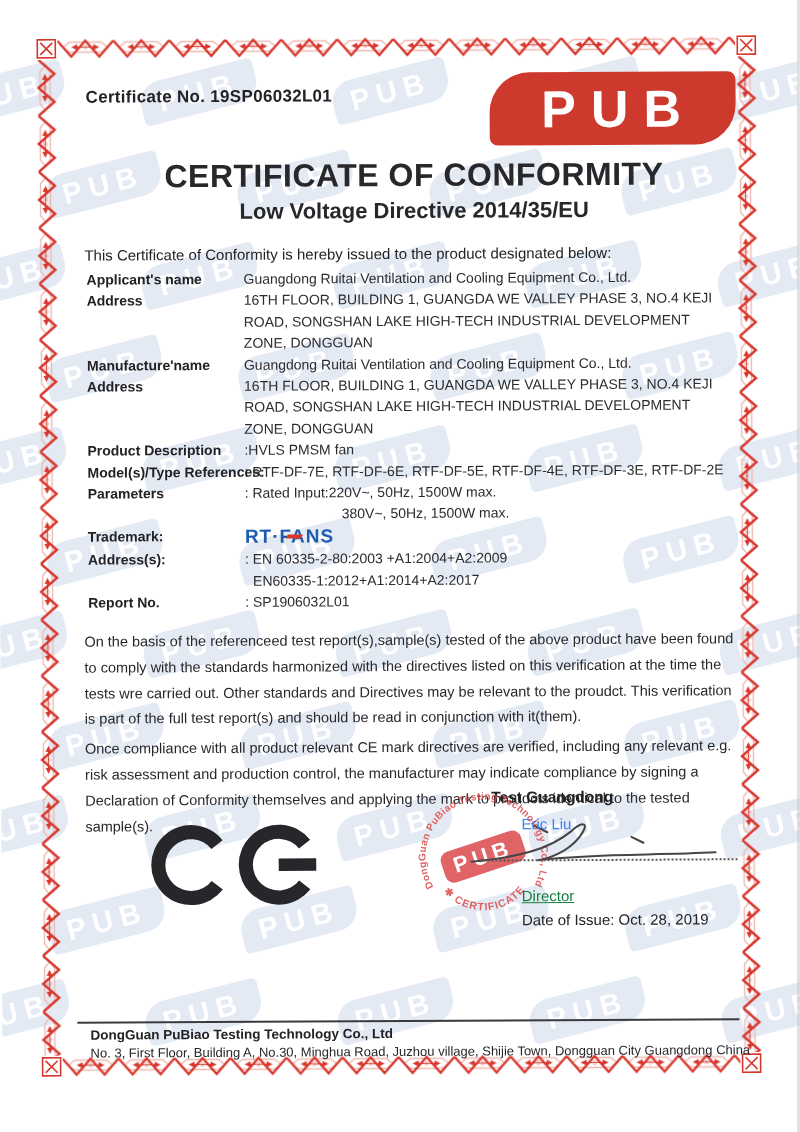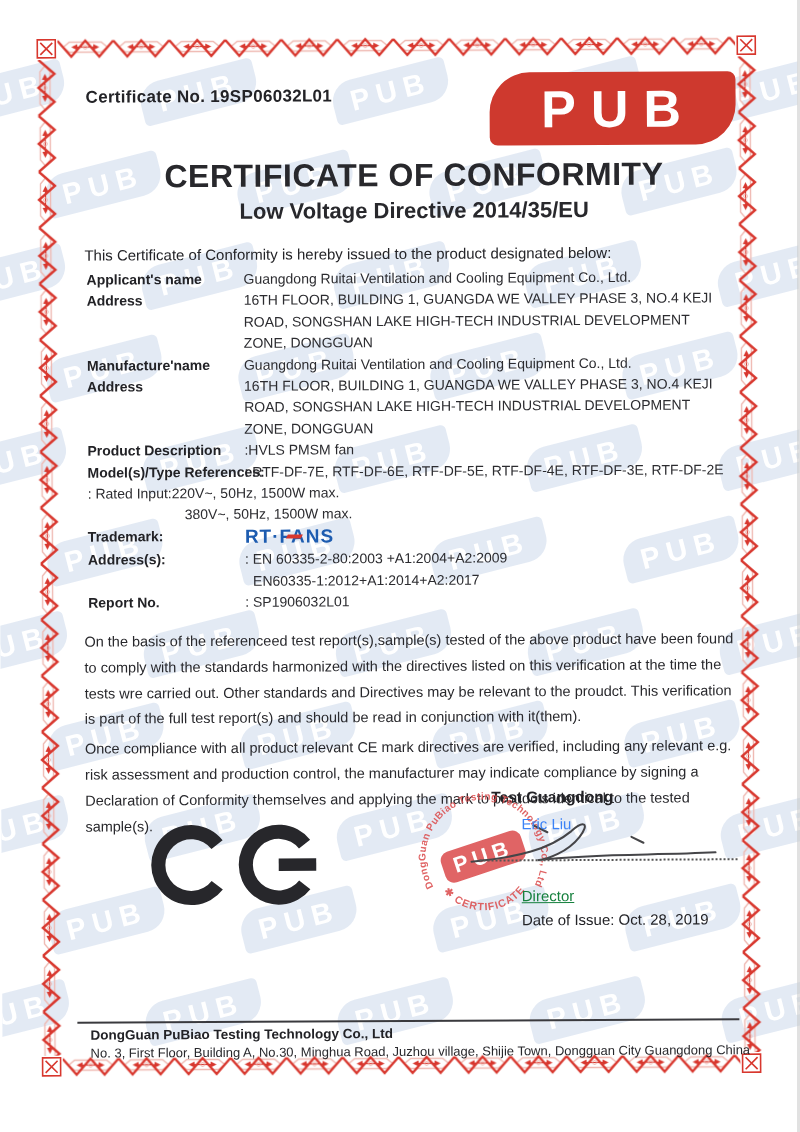--- a/index.html
+++ b/index.html
@@ -215,20 +215,21 @@
             <div class="fline fline-4-0">:HVLS PMSM fan</div>
           </div>
         </div>
         <div class="frow">
           <div class="flabel">Model(s)/Type References:</div>
           <div class="fval">
             <div class="fline fline-5-0">: RTF-DF-7E, RTF-DF-6E, RTF-DF-5E, RTF-DF-4E, RTF-DF-3E, RTF-DF-2E</div>
           </div>
         </div>
         <div class="frow">
+          <div class="flabel">Parameters</div>
           <div class="fval">
             <div class="fline fline-6-0">: Rated Input:220V~, 50Hz, 1500W max.</div>
             <div class="fline fline-6-1">380V~, 50Hz, 1500W max.</div>
           </div>
         </div>
         <div class="frow">
           <div class="flabel">Trademark:</div>
           <div class="fval"><span class="rtfans">RT·FANS<span class="f-accent"></span></span></div>
         </div>
         <div class="frow">

